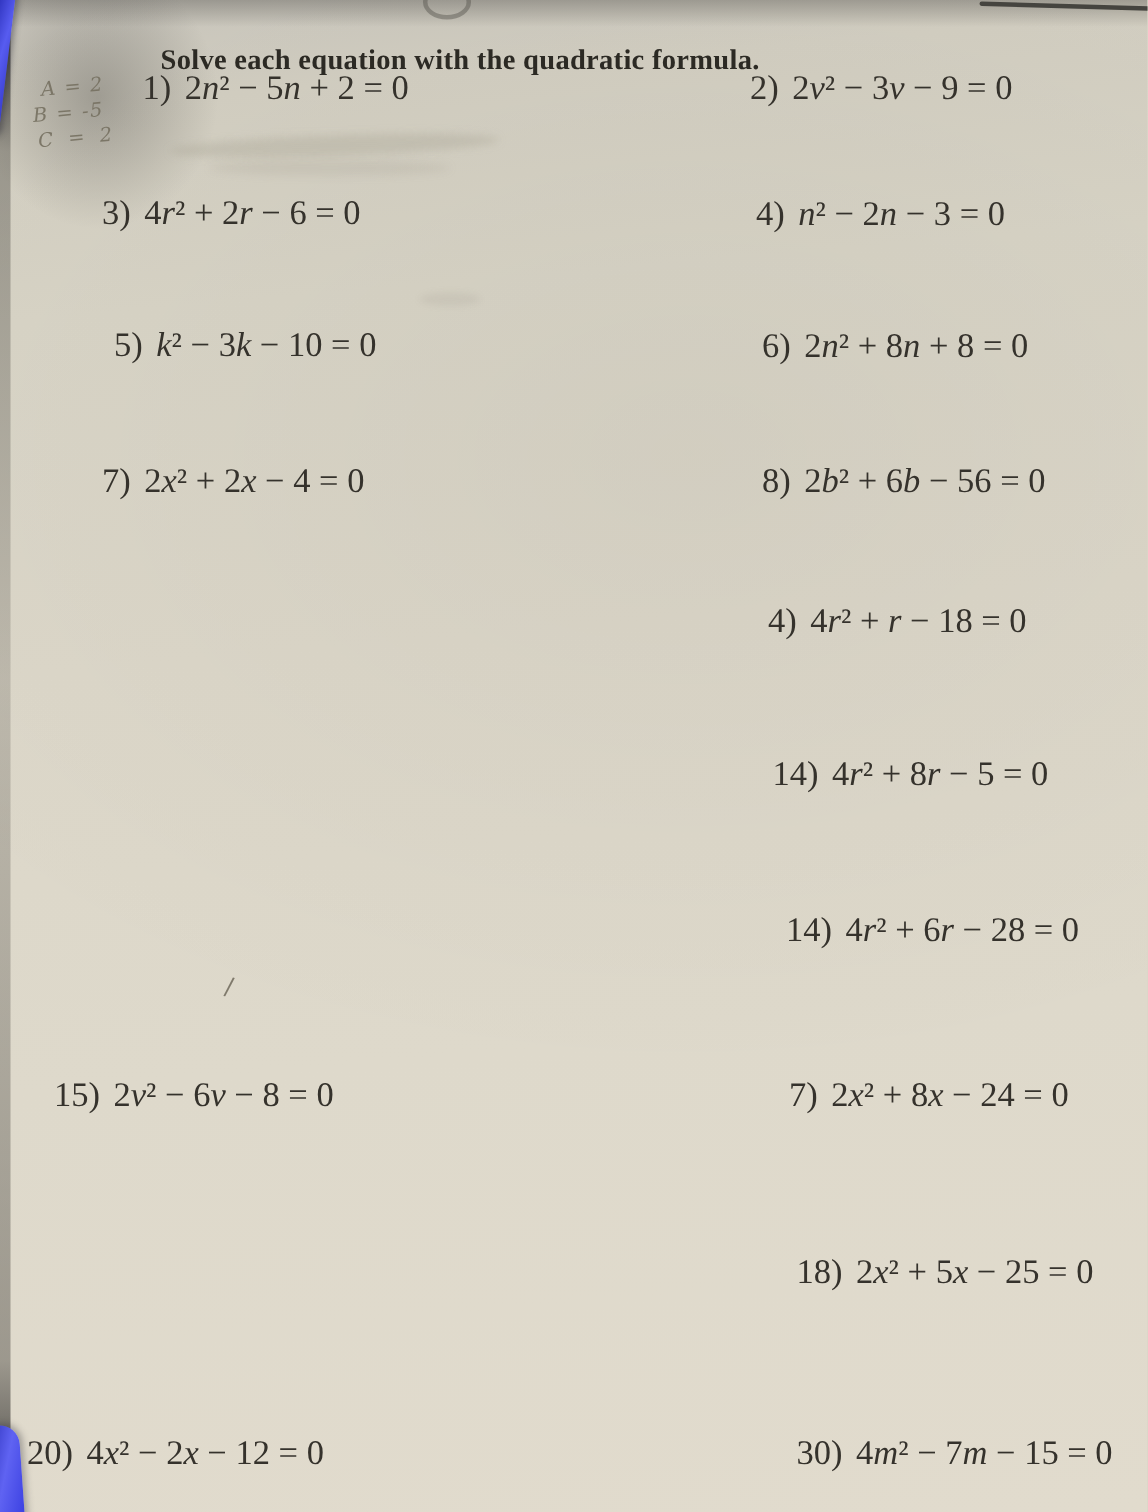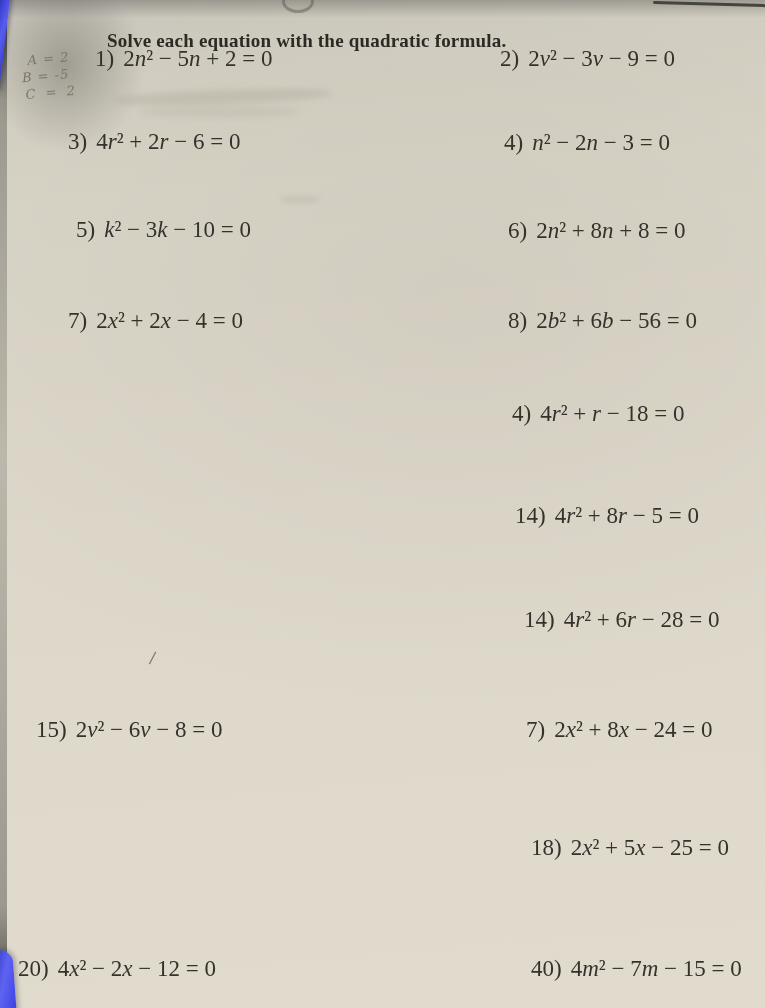--- a/index.html
+++ b/index.html
@@ -103,14 +103,14 @@
   <div class="prob p6"><span class="pnum">6)</span><span class="peq">2<i>n</i>² + 8<i>n</i> + 8 = 0</span></div>
   <div class="prob p7"><span class="pnum">7)</span><span class="peq">2<i>x</i>² + 2<i>x</i> − 4 = 0</span></div>
   <div class="prob p8"><span class="pnum">8)</span><span class="peq">2<i>b</i>² + 6<i>b</i> − 56 = 0</span></div>
   <div class="prob p10"><span class="pnum">4)</span><span class="peq">4<i>r</i>² + <i>r</i> − 18 = 0</span></div>
   <div class="prob p12"><span class="pnum">14)</span><span class="peq">4<i>r</i>² + 8<i>r</i> − 5 = 0</span></div>
   <div class="prob p14"><span class="pnum">14)</span><span class="peq">4<i>r</i>² + 6<i>r</i> − 28 = 0</span></div>
   <div class="prob p15"><span class="pnum">15)</span><span class="peq">2<i>v</i>² − 6<i>v</i> − 8 = 0</span></div>
   <div class="prob p16"><span class="pnum">7)</span><span class="peq">2<i>x</i>² + 8<i>x</i> − 24 = 0</span></div>
   <div class="prob p18"><span class="pnum">18)</span><span class="peq">2<i>x</i>² + 5<i>x</i> − 25 = 0</span></div>
   <div class="prob p19"><span class="pnum">20)</span><span class="peq">4<i>x</i>² − 2<i>x</i> − 12 = 0</span></div>
-  <div class="prob p20"><span class="pnum">40)</span><span class="peq">4<i>m</i>² − 7<i>m</i> − 15 = 0</span></div>
+  <div class="prob p20"><span class="pnum">30)</span><span class="peq">4<i>m</i>² − 7<i>m</i> − 15 = 0</span></div>
 </div>
 
 </body></html>

